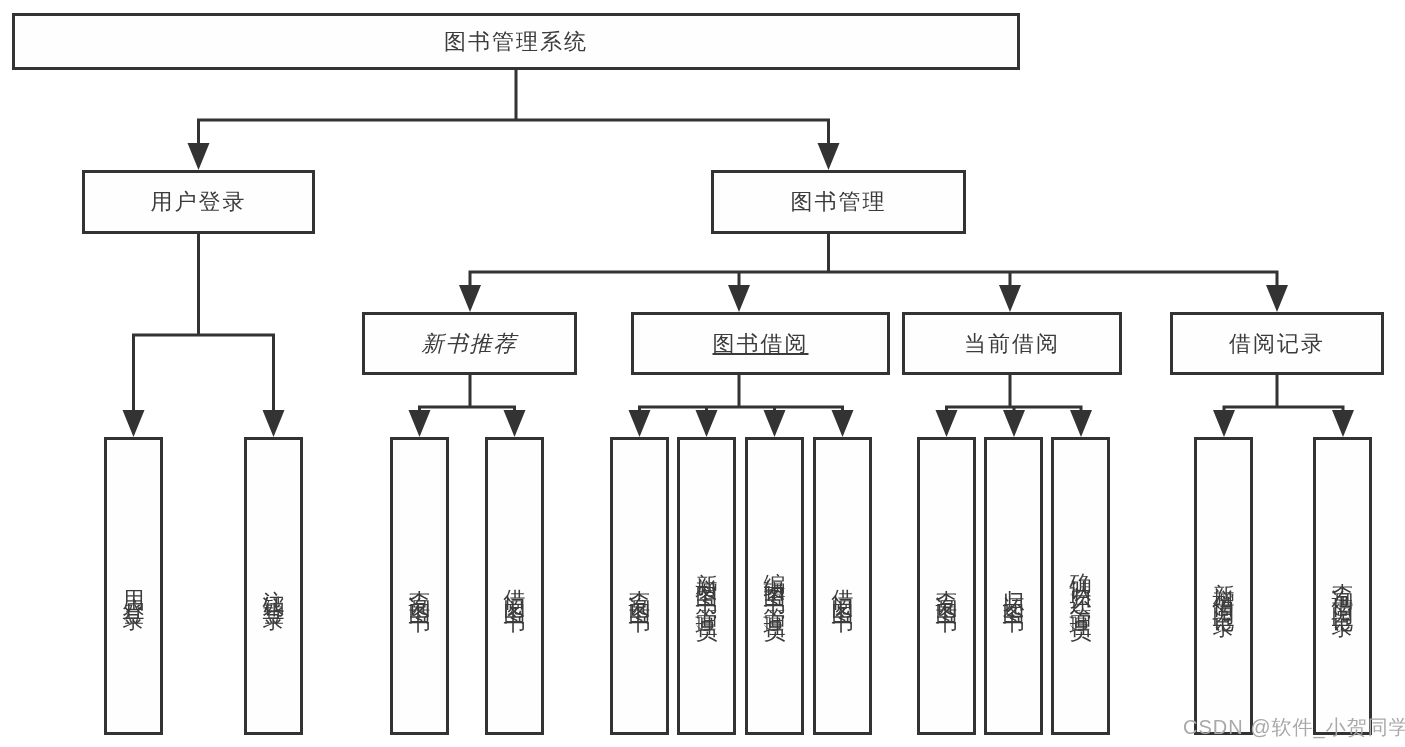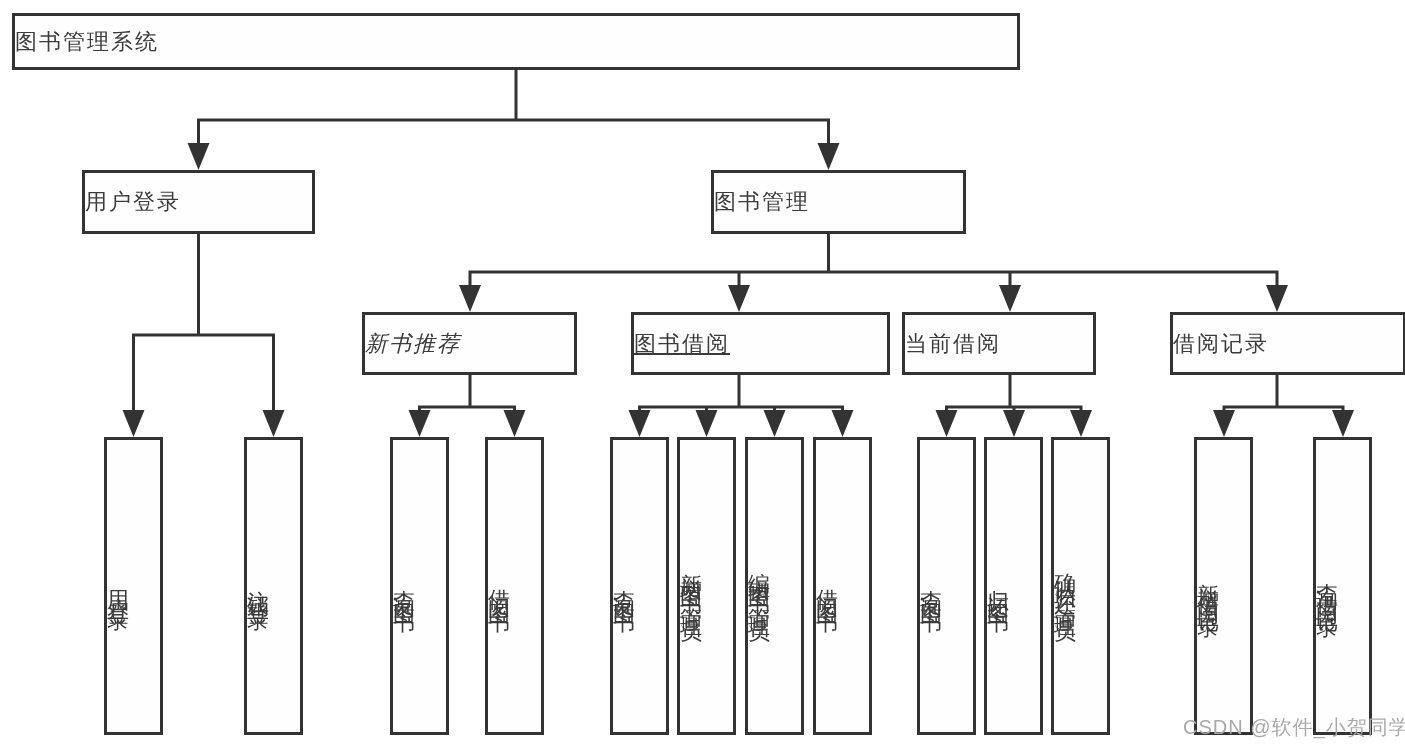--- a/index.html
+++ b/index.html
@@ -17,21 +17,21 @@
     width: 1405px; height: 747px;
     z-index: 1;
   }
   .node {
     position: absolute;
     box-sizing: border-box;
     background: #fefefe;
     border: 3px solid #333333;
     display: flex;
     align-items: center;
-    justify-content: flex-start;
+    justify-content: center;
     color: #3b3b3b;
     z-index: 2;
   }
   .node.h span {
     font-size: 22px;
     letter-spacing: 2px;
     white-space: nowrap;
   }
   .node.v span {
     writing-mode: vertical-rl;
@@ -121,24 +121,24 @@
   <div class="node h" style="left:711px; top:170px; width:255px; height:64px;">
     <span>图书管理</span>
   </div>
 
   <div class="node h" style="left:362px; top:312px; width:215px; height:63px;font-style:italic;">
     <span>新书推荐</span>
   </div>
   <div class="node h" style="left:631px; top:312px; width:259px; height:63px;text-decoration:underline;">
     <span>图书借阅</span>
   </div>
-  <div class="node h" style="left:902px; top:312px; width:194px; height:63px;">
+  <div class="node h" style="left:902px; top:312px; width:220px; height:63px;">
     <span>当前借阅</span>
   </div>
-  <div class="node h" style="left:1170px; top:312px; width:236px; height:63px;">
+  <div class="node h" style="left:1170px; top:312px; width:214px; height:63px;">
     <span>借阅记录</span>
   </div>
 
   <div class="node v" style="left:104px; top:437px; width:59px; height:298px;">
     <span>用户登录</span>
   </div>
   <div class="node v" style="left:244px; top:437px; width:59px; height:298px;">
     <span>注销登录</span>
   </div>
 

